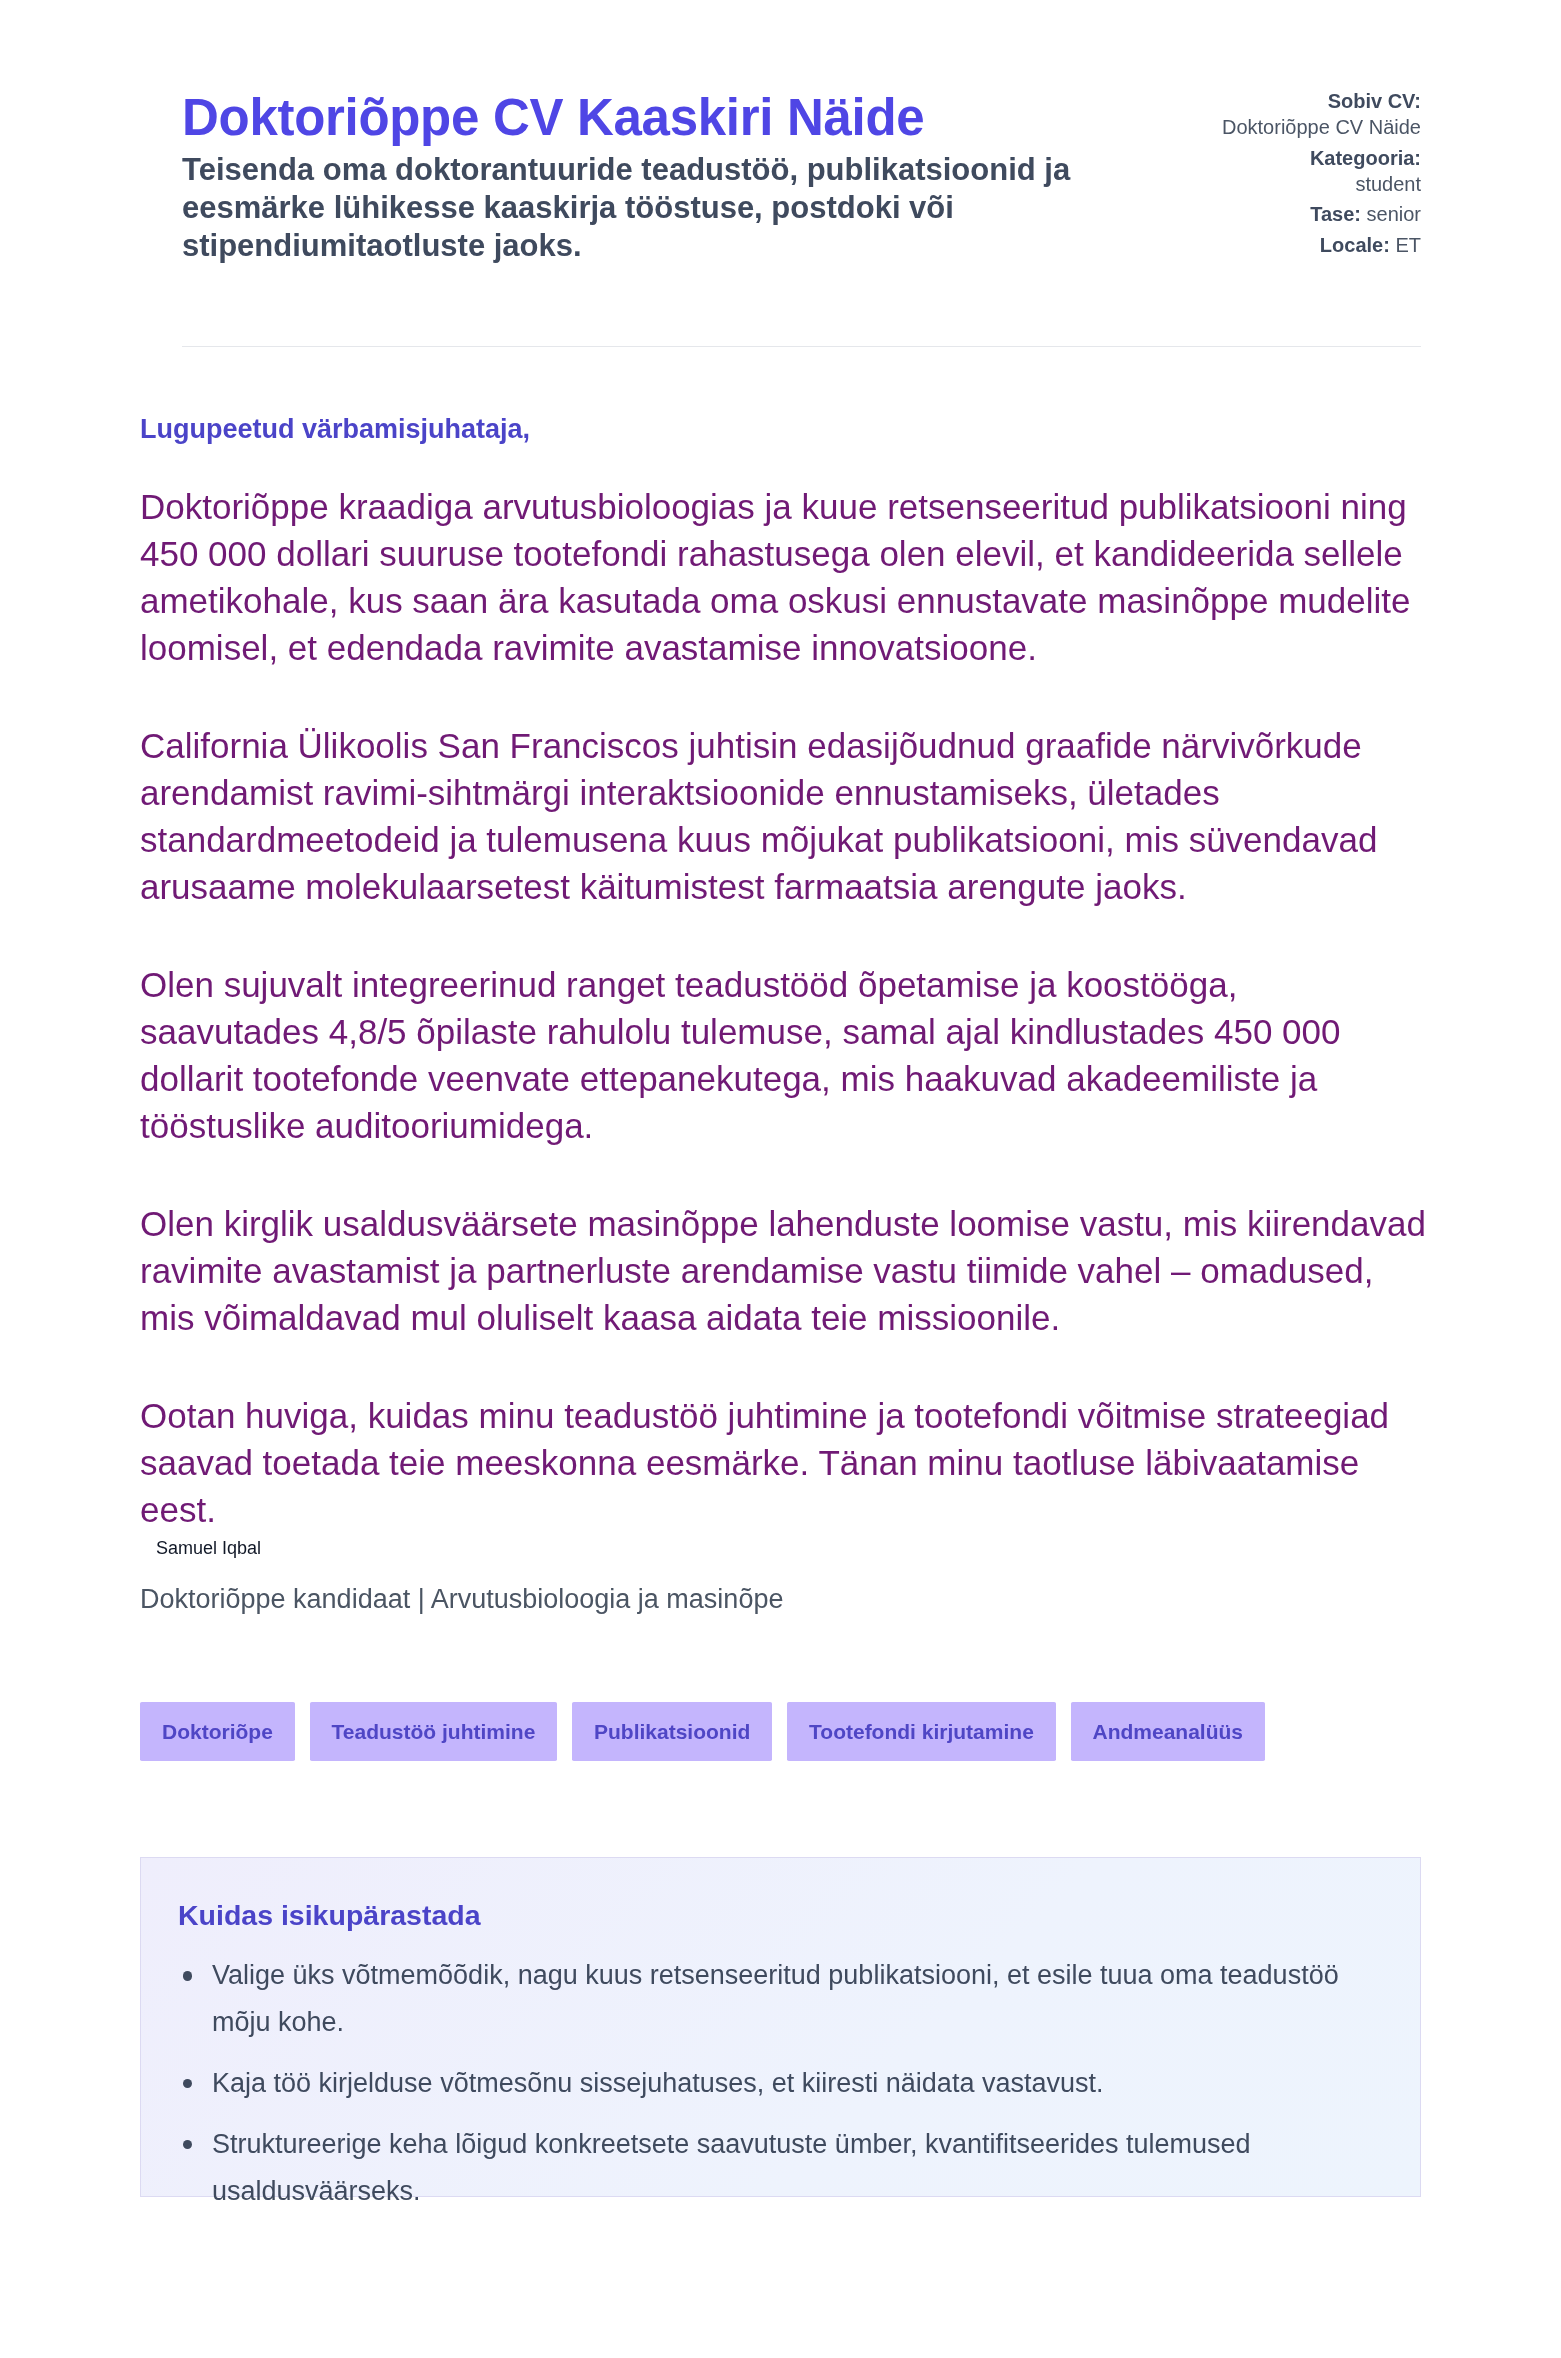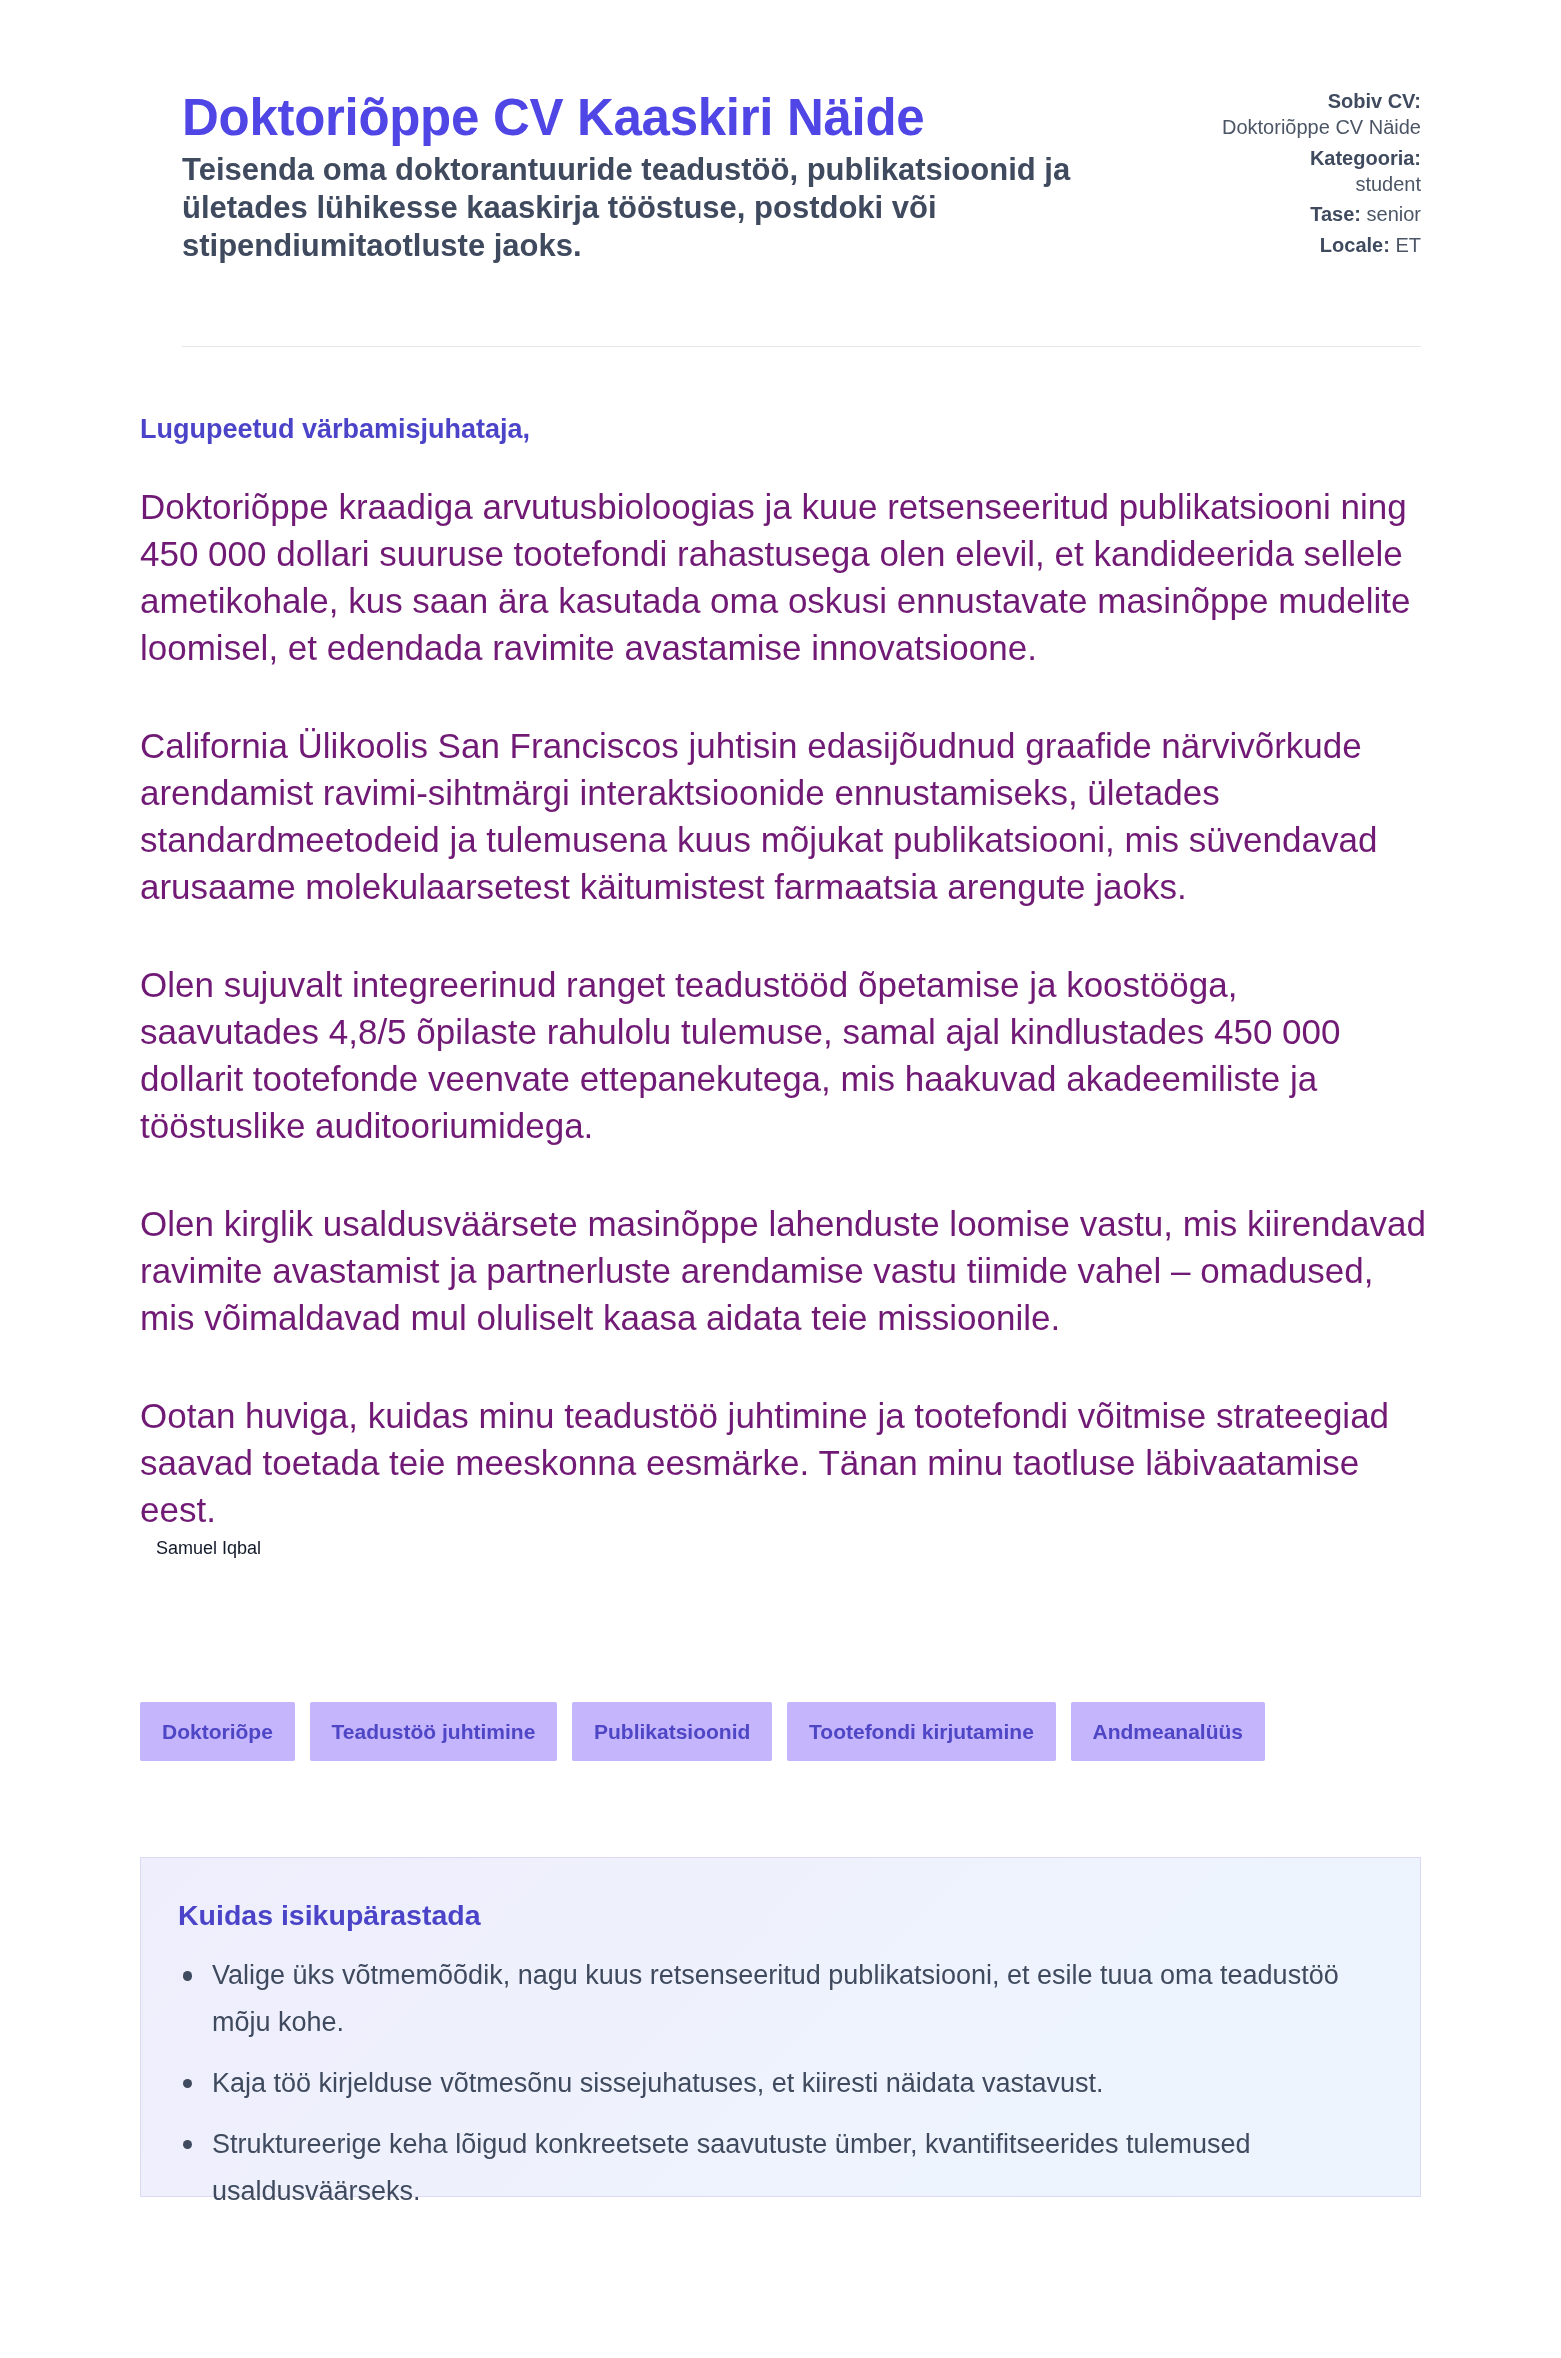--- a/index.html
+++ b/index.html
@@ -29,21 +29,21 @@
   .tips-list { list-style: none; }
   .tips-list li { position: relative; padding-left: 34px; font-size: 27px; line-height: 47px; color: #3f4a5e; margin-bottom: 13.8px; }
   .tips-list li .bullet { position: absolute; left: 4.6px; top: 19px; width: 9.2px; height: 9.2px; border-radius: 50%; background: #3f4a5e; }
 </style>
 </head>
 <body>
 
 <div class="page">
   <header class="header">
     <h1 class="title">Doktoriõppe CV Kaaskiri Näide</h1>
-    <p class="subtitle">Teisenda oma doktorantuuride teadustöö, publikatsioonid ja ületades lühikesse kaaskirja tööstuse, postdoki või stipendiumitaotluste jaoks.</p>
+    <p class="subtitle">Teisenda oma doktorantuuride teadustöö, publikatsioonid ja eesmärke lühikesse kaaskirja tööstuse, postdoki või stipendiumitaotluste jaoks.</p>
 
     <div class="meta">
       <div class="row">
         <div class="lbl">Sobiv CV:</div>
         <div>Doktoriõppe CV Näide</div>
       </div>
       <div class="row">
         <div class="lbl">Kategooria:</div>
         <div>student</div>
       </div>
@@ -62,20 +62,21 @@
 
   <div class="body">
     <p class="para">Doktoriõppe kraadiga arvutusbioloogias ja kuue retsenseeritud publikatsiooni ning 450 000 dollari suuruse tootefondi rahastusega olen elevil, et kandideerida sellele ametikohale, kus saan ära kasutada oma oskusi ennustavate masinõppe mudelite loomisel, et edendada ravimite avastamise innovatsioone.</p>
     <p class="para">California Ülikoolis San Franciscos juhtisin edasijõudnud graafide närvivõrkude arendamist ravimi-sihtmärgi interaktsioonide ennustamiseks, ületades standardmeetodeid ja tulemusena kuus mõjukat publikatsiooni, mis süvendavad arusaame molekulaarsetest käitumistest farmaatsia arengute jaoks.</p>
     <p class="para">Olen sujuvalt integreerinud ranget teadustööd õpetamise ja koostööga, saavutades 4,8/5 õpilaste rahulolu tulemuse, samal ajal kindlustades 450 000 dollarit tootefonde veenvate ettepanekutega, mis haakuvad akadeemiliste ja tööstuslike auditooriumidega.</p>
     <p class="para">Olen kirglik usaldusväärsete masinõppe lahenduste loomise vastu, mis kiirendavad ravimite avastamist ja partnerluste arendamise vastu tiimide vahel – omadused, mis võimaldavad mul oluliselt kaasa aidata teie missioonile.</p>
     <p class="para">Ootan huviga, kuidas minu teadustöö juhtimine ja tootefondi võitmise strateegiad saavad toetada teie meeskonna eesmärke. Tänan minu taotluse läbivaatamise eest.</p>
   </div>
 
   <div class="sig-name">Samuel Iqbal</div>
+  <div class="sig-role">Doktoriõppe kandidaat | Arvutusbioloogia ja masinõpe</div>
 
   <div class="tags">
     <span class="tag">Doktoriõpe</span>
     <span class="tag">Teadustöö juhtimine</span>
     <span class="tag">Publikatsioonid</span>
     <span class="tag">Tootefondi kirjutamine</span>
     <span class="tag">Andmeanalüüs</span>
   </div>
 
   <section class="tips">

